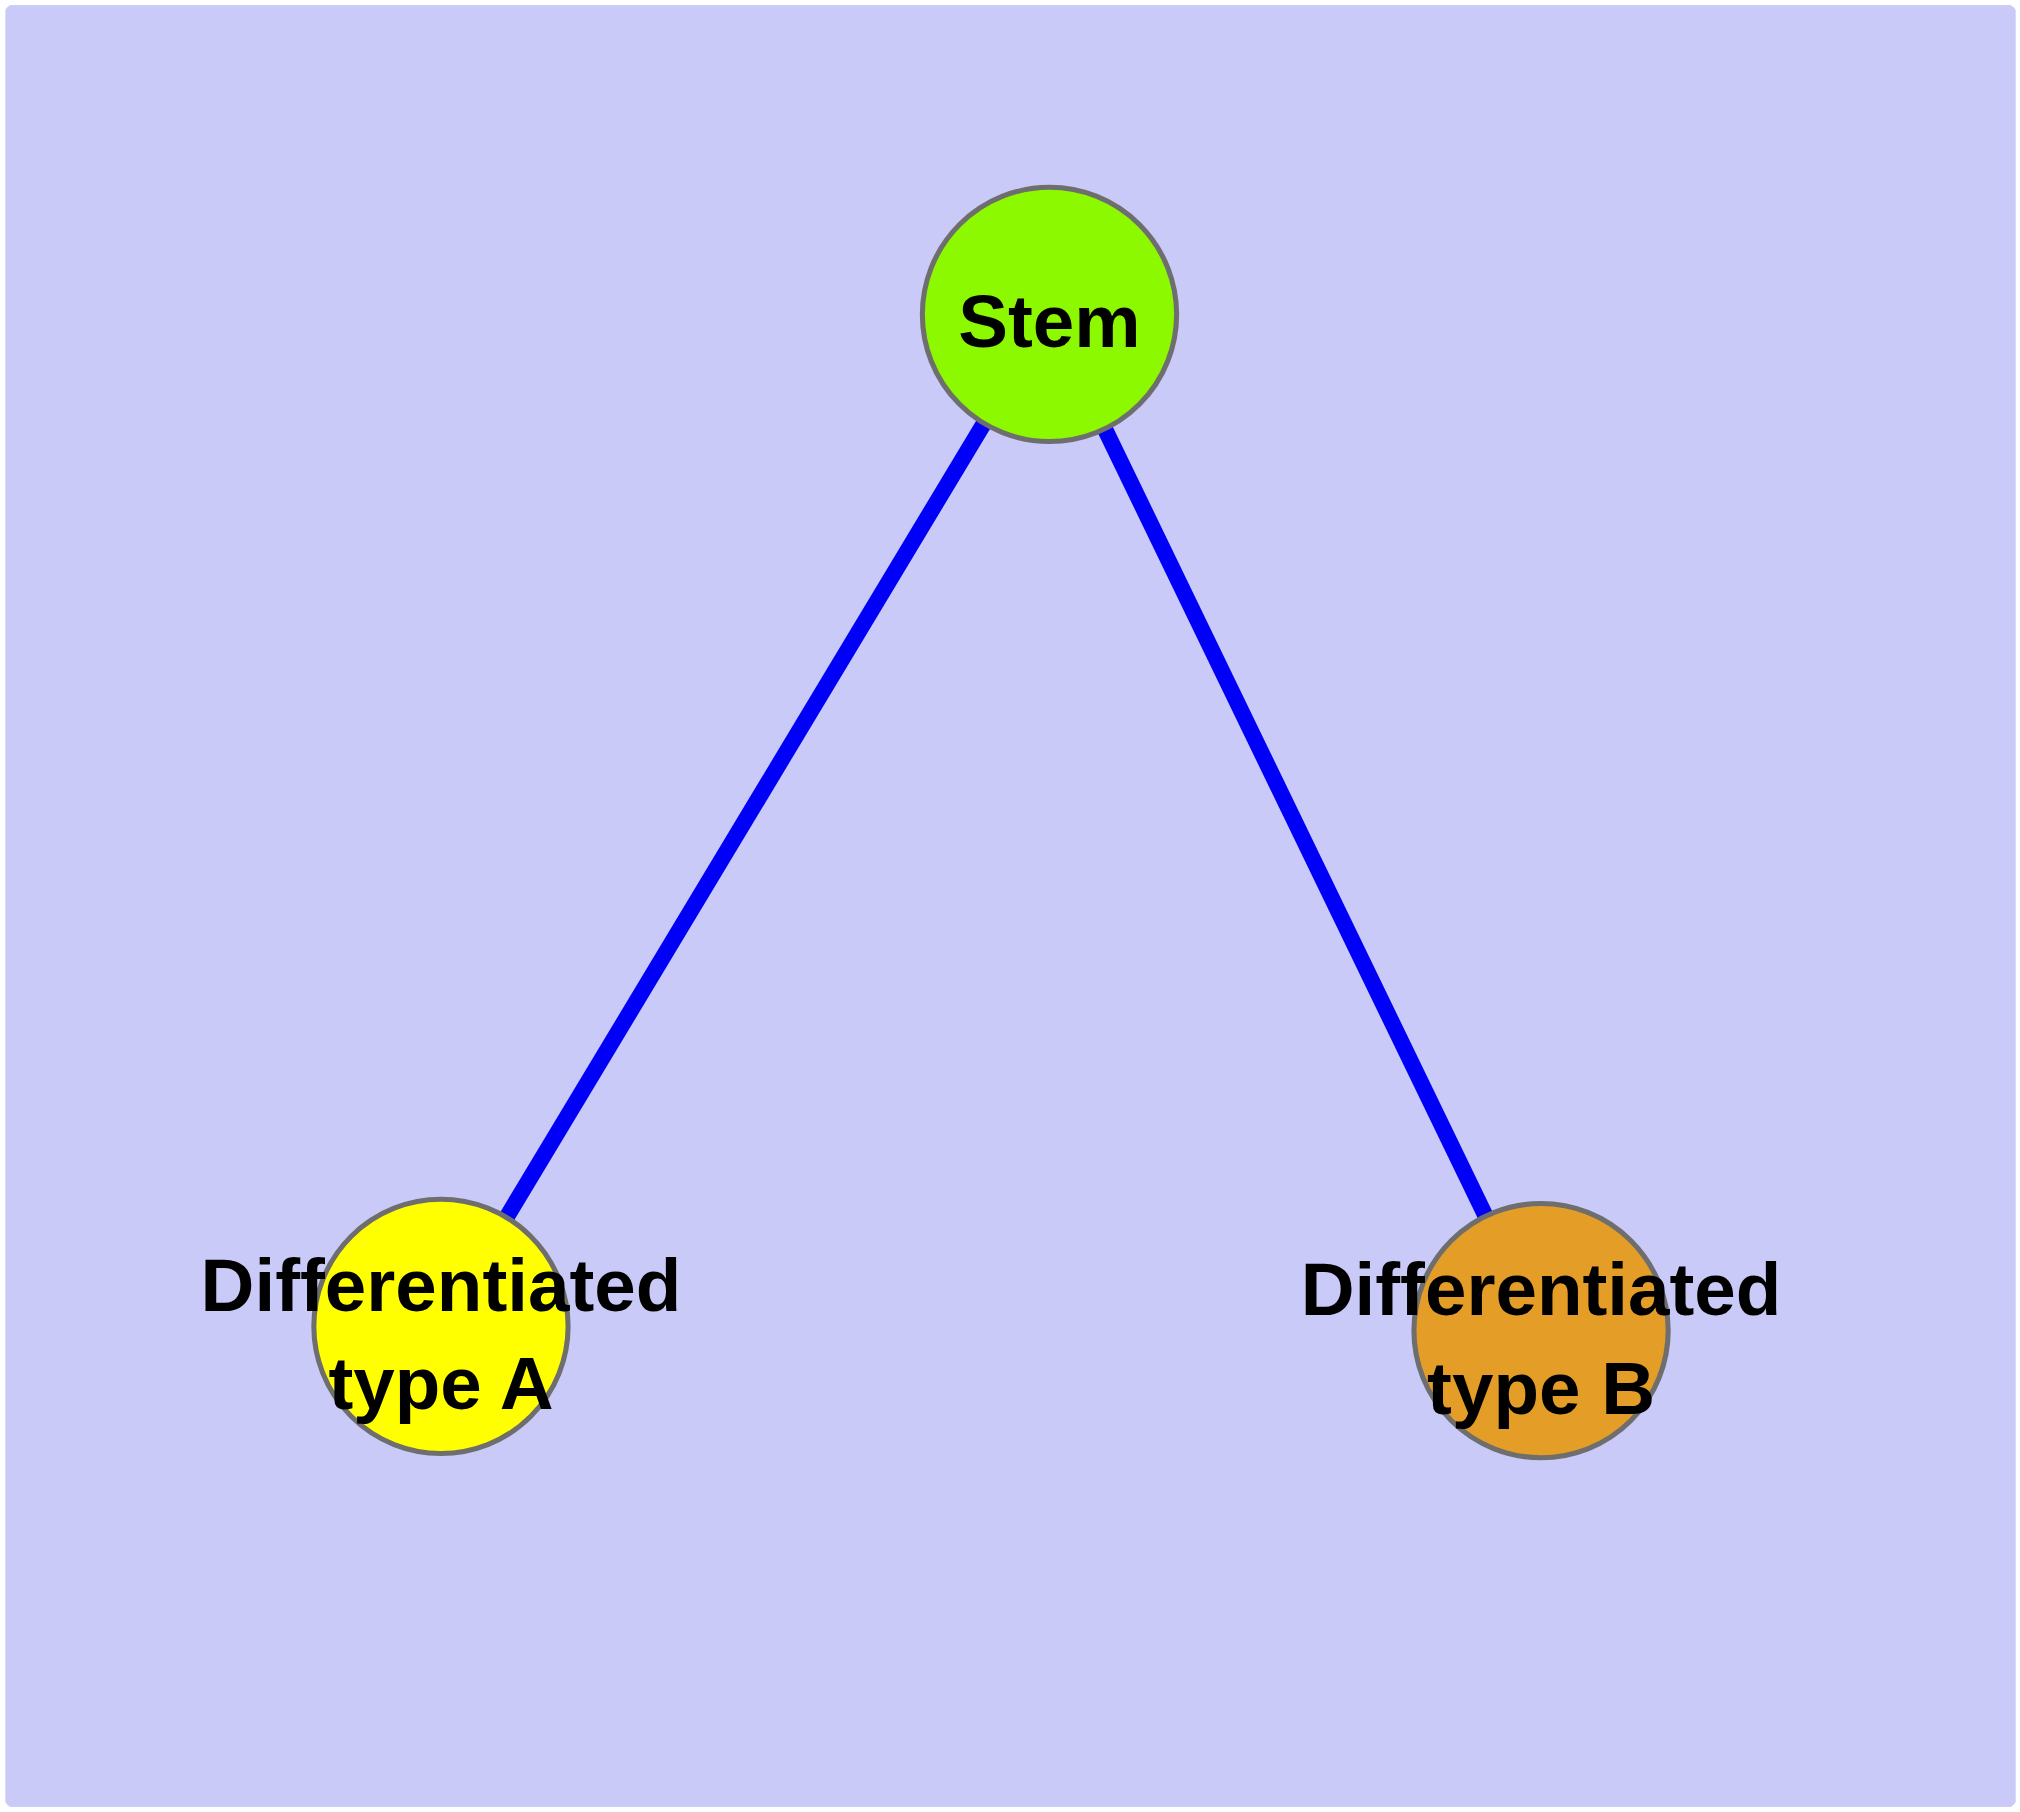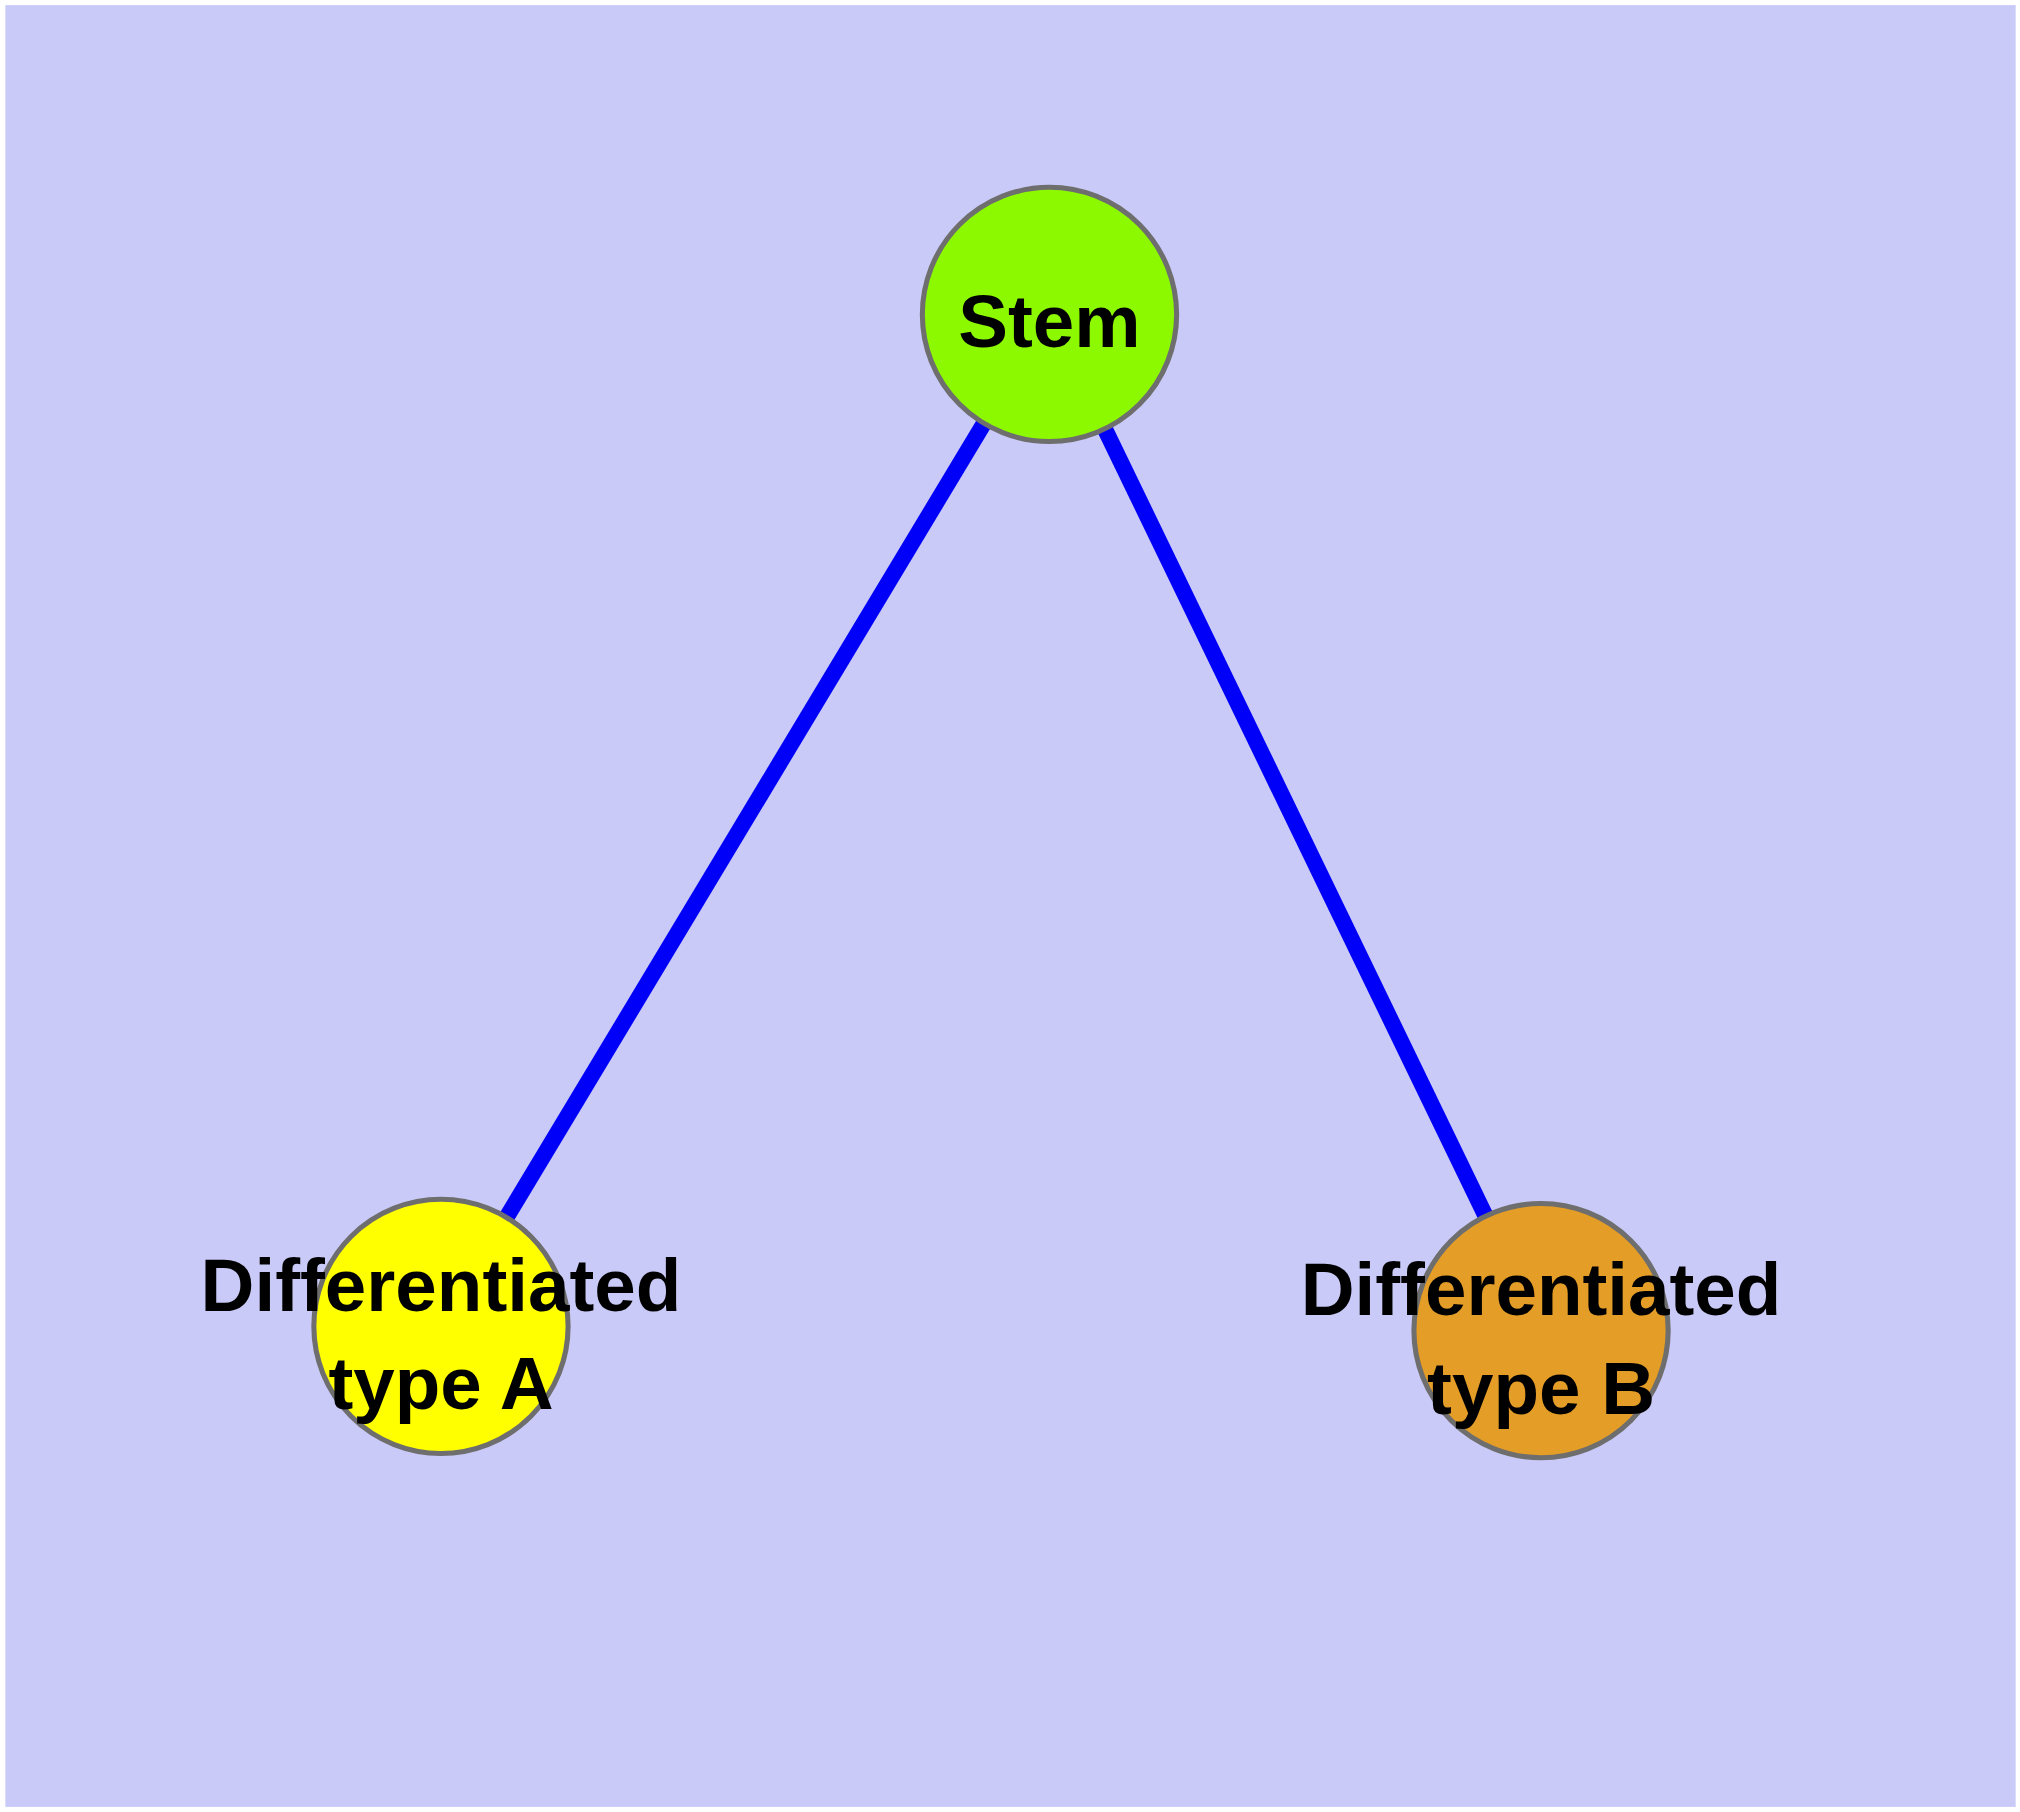--- a/index.html
+++ b/index.html
@@ -7,20 +7,21 @@
     padding: 0;
     background: #FFFFFF;
   }
   .page {
     position: relative;
     width: 2021px;
     height: 1812px;
     background: #FFFFFF;
     overflow: hidden;
     font-family: "Liberation Sans", sans-serif;
+    border-radius: 25px;
   }
   svg.diagram {
     display: block;
     width: 2021px;
     height: 1812px;
   }
   .node-label {
     font-family: "Liberation Sans", sans-serif;
     font-weight: bold;
     text-anchor: middle;

